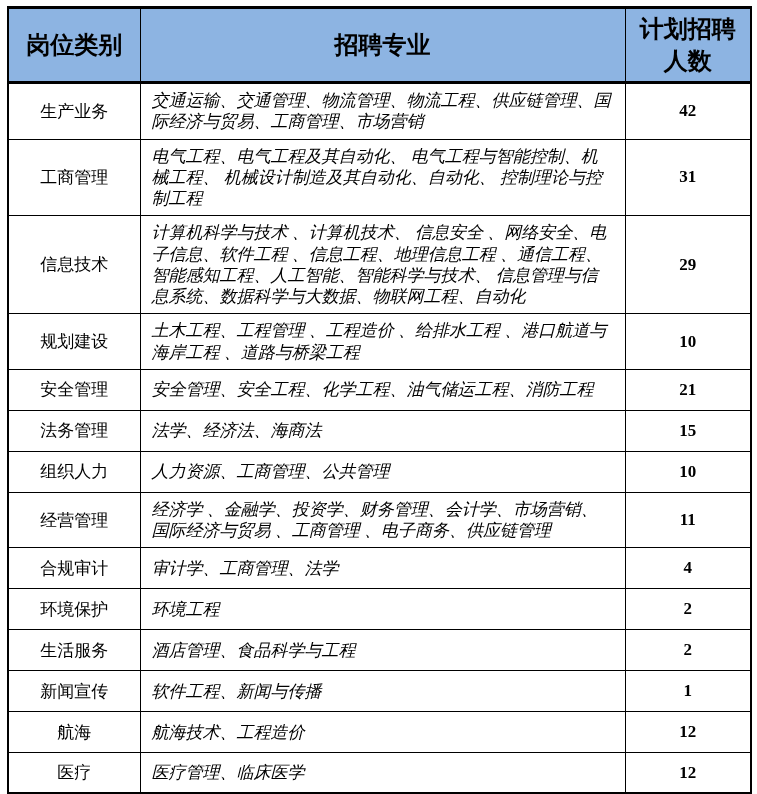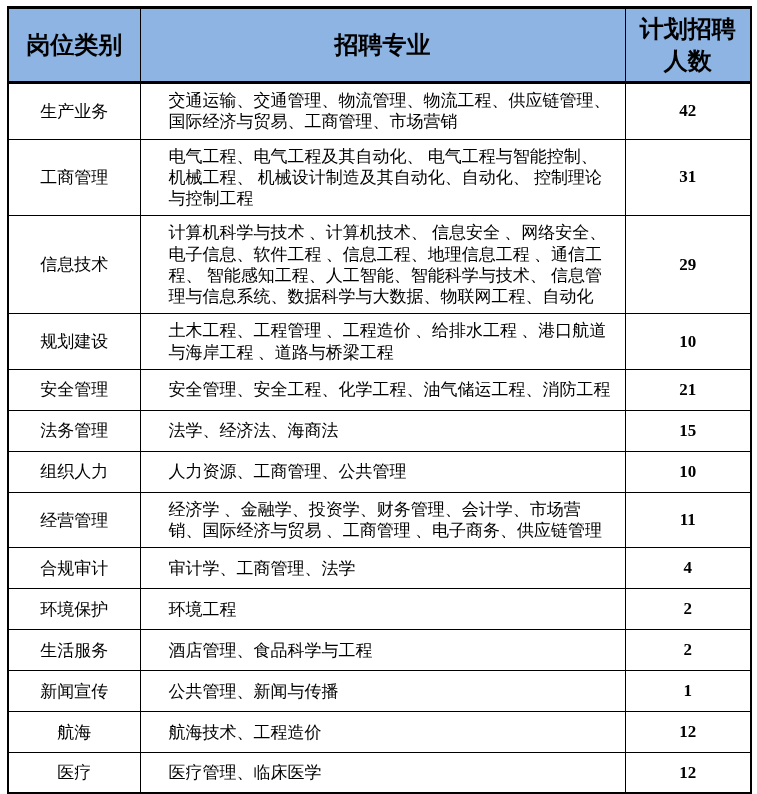--- a/index.html
+++ b/index.html
@@ -41,22 +41,23 @@
     border-bottom: 3px solid var(--border-color, #000);
     padding: 4px 6px;
   }
   tbody tr { height: 41px; }
   td.cat-cell {
     text-align: center;
     padding: 4px 6px;
   }
   td.major-cell {
     text-align: left;
-    padding: 6px 10px 6px 28px;
+    padding: 6px 10px 6px 11px;
     line-height: 1.25;
+    font-style: italic;
   }
   td.count-cell {
     text-align: center;
     font-weight: bold;
     padding: 4px 6px;
   }
   tfoot tr {
     background: var(--header-bg, #8DB4E2);
     height: 40px;
   }
@@ -140,21 +141,21 @@
     <td class="major-cell">环境工程</td>
     <td class="count-cell">2</td>
   </tr>
         <tr>
     <td class="cat-cell">生活服务</td>
     <td class="major-cell">酒店管理、食品科学与工程</td>
     <td class="count-cell">2</td>
   </tr>
         <tr>
     <td class="cat-cell">新闻宣传</td>
-    <td class="major-cell">公共管理、新闻与传播</td>
+    <td class="major-cell">软件工程、新闻与传播</td>
     <td class="count-cell">1</td>
   </tr>
         <tr>
     <td class="cat-cell">航海</td>
     <td class="major-cell">航海技术、工程造价</td>
     <td class="count-cell">12</td>
   </tr>
         <tr>
     <td class="cat-cell">医疗</td>
     <td class="major-cell">医疗管理、临床医学</td>

